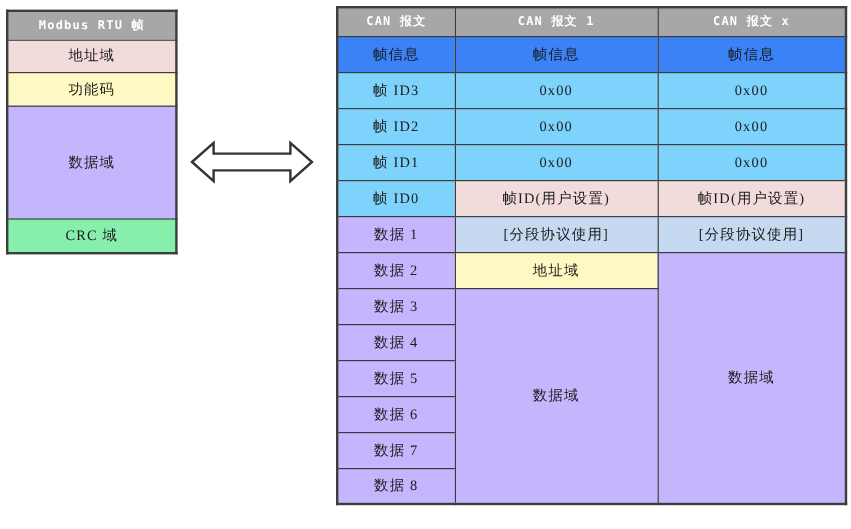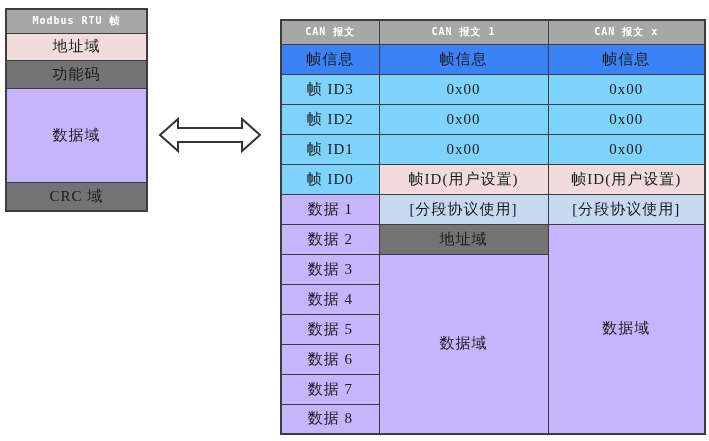--- a/index.html
+++ b/index.html
@@ -10,53 +10,53 @@
     font-family:"Liberation Serif","DejaVu Serif",serif;
     color:#1a1a1a;
     overflow:hidden;
   }
   table{border-collapse:collapse;table-layout:fixed;}
   td,th{
     border:1px solid #3d3d3d;
     text-align:center;
     vertical-align:middle;
     padding:0 2px;
-    font-size:15px;
+    font-size:12px;
     font-weight:normal;
     letter-spacing:1px;
   }
   .tbl{border:2px solid #3d3d3d;}
   
   .hdr{
     background:#a7a7a7;
     color:#ffffff;
     font-family:"DejaVu Sans Mono","Liberation Mono",monospace;
     font-weight:bold;
     font-size:10px;
     letter-spacing:1px;
   }
   
   .c-pink   {background:#f2dcdb;}
-  .c-pale   {background:#737373;}
+  .c-pale   {background:#fef9c3;}
   .c-ltblue {background:#c4b5fd;}
-  .c-purple {background:#737373;}
+  .c-purple {background:#86efac;}
   .c-green  {background:#3b82f6;}
   .c-orange {background:#7dd3fc;}
   .c-blue   {background:#c5d9f1;}
 
   
   .left-table{position:absolute;left:5px;top:8px;width:143px;}
   .left-table .r-hdr  {height:24px;}
   .left-table .r-addr {height:27px;}
   .left-table .r-func {height:28px;}
   .left-table .r-data {height:94px;}
   .left-table .r-crc  {height:29px;}
 
   
-  .right-table{position:absolute;left:280px;top:19px;width:424px;}
+  .right-table{position:absolute;left:280px;top:5px;width:424px;}
   .right-table tr{height:30px;}
   .right-table tr.hdr-row{height:24px;}
 
   
   .arrow-wrap{position:absolute;left:157px;top:109px;width:106px;height:52px;}
 </style>
 </head>
 <body>
 
 <div class="canvas">

